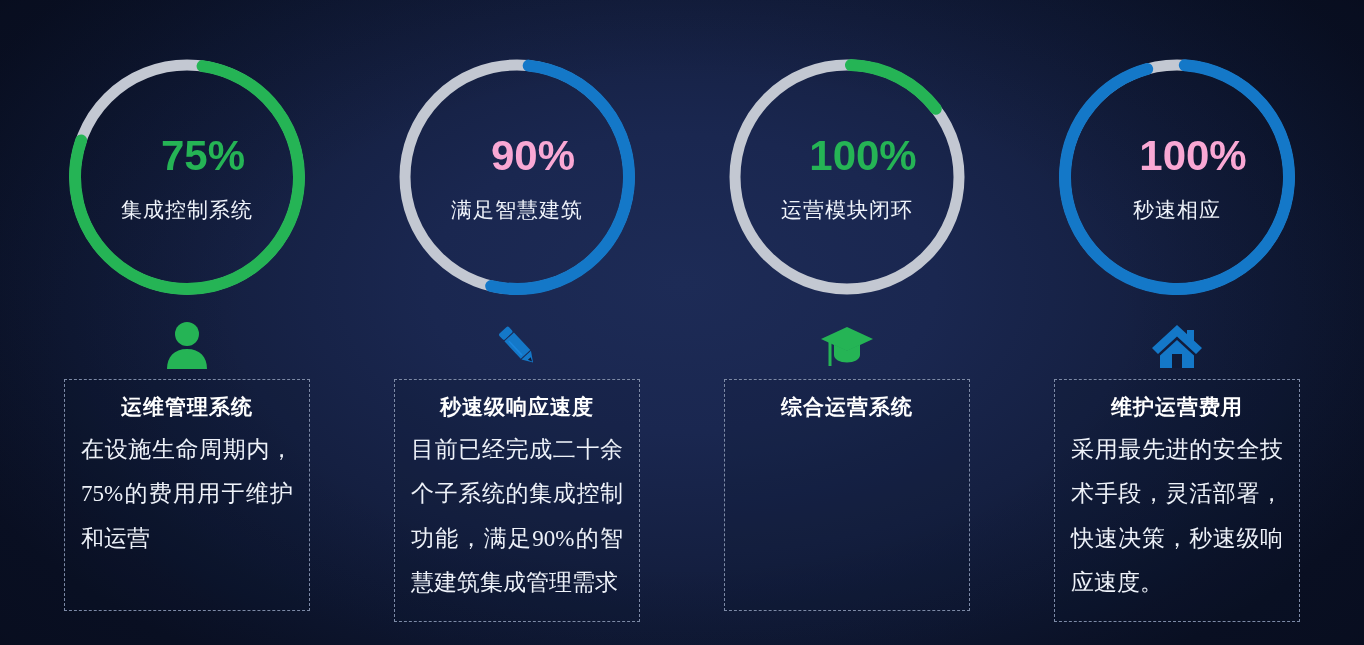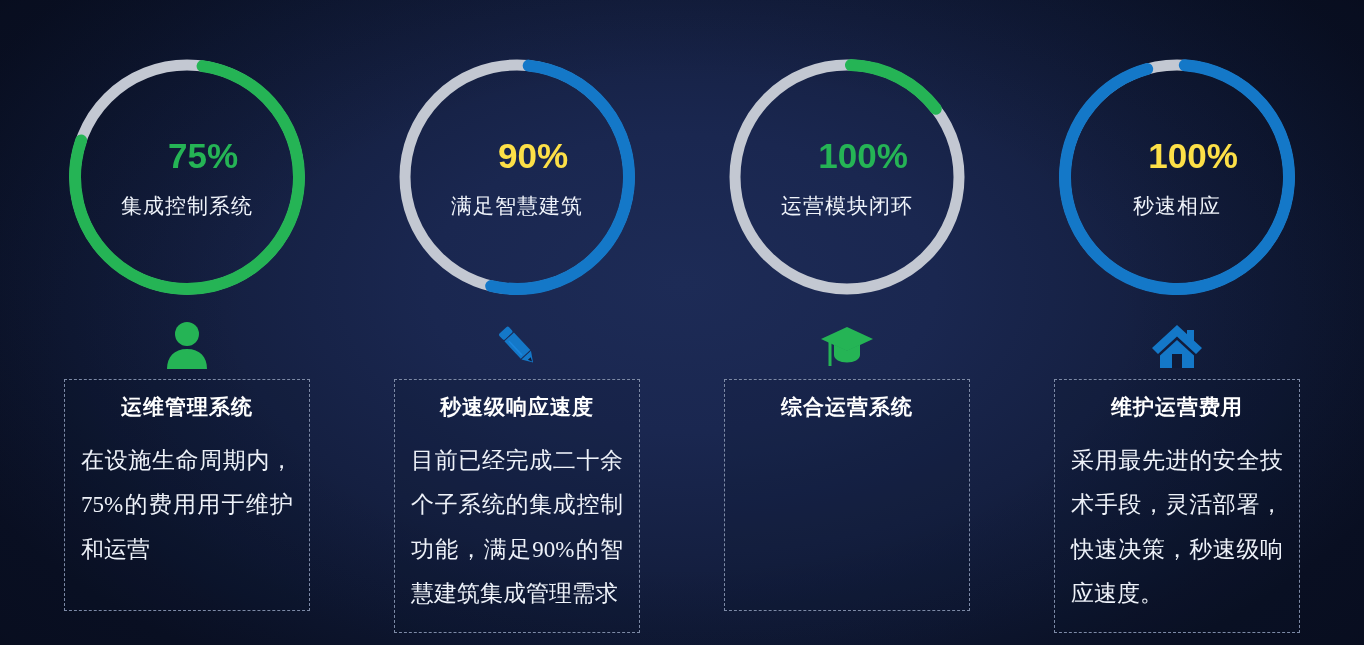--- a/index.html
+++ b/index.html
@@ -70,29 +70,29 @@
   .ring-center {
     position: absolute;
     left: 0; right: 0;
     top: 0; bottom: 0;
     display: flex;
     flex-direction: column;
     align-items: center;
     justify-content: center;
   }
   .pct {
-    font-size: 35px;
+    font-size: 42px;
     font-weight: bold;
     letter-spacing: 0px;
     line-height: 1;
     margin-bottom: 22px;
     margin-left: 32px;
   }
   .pct.green { color: #25b455; }
-  .pct.blue  { color: #fde047; }
+  .pct.blue  { color: #f9a8d4; }
   .ring-label {
     font-size: 21px;
     color: #f0f4fb;
     letter-spacing: 1px;
     line-height: 1;
   }
 
   
   .icon-slot {
     height: 62px;
@@ -111,21 +111,21 @@
     padding: 14px 16px 16px 16px;
     margin-top: 2px;
     background: rgba(12,20,44,0.18);
   }
   .card-title {
     font-size: 21px;
     font-weight: bold;
     color: #ffffff;
     text-align: center;
     letter-spacing: 1px;
-    margin-bottom: 20px;
+    margin-bottom: 9px;
     line-height: 1.2;
   }
   .card-body {
     font-size: 23px;
     color: #eef2f9;
     line-height: 1.92;
     text-align: justify;
     text-justify: inter-ideograph;
     font-family: Liberation Serif, serif;
   }

